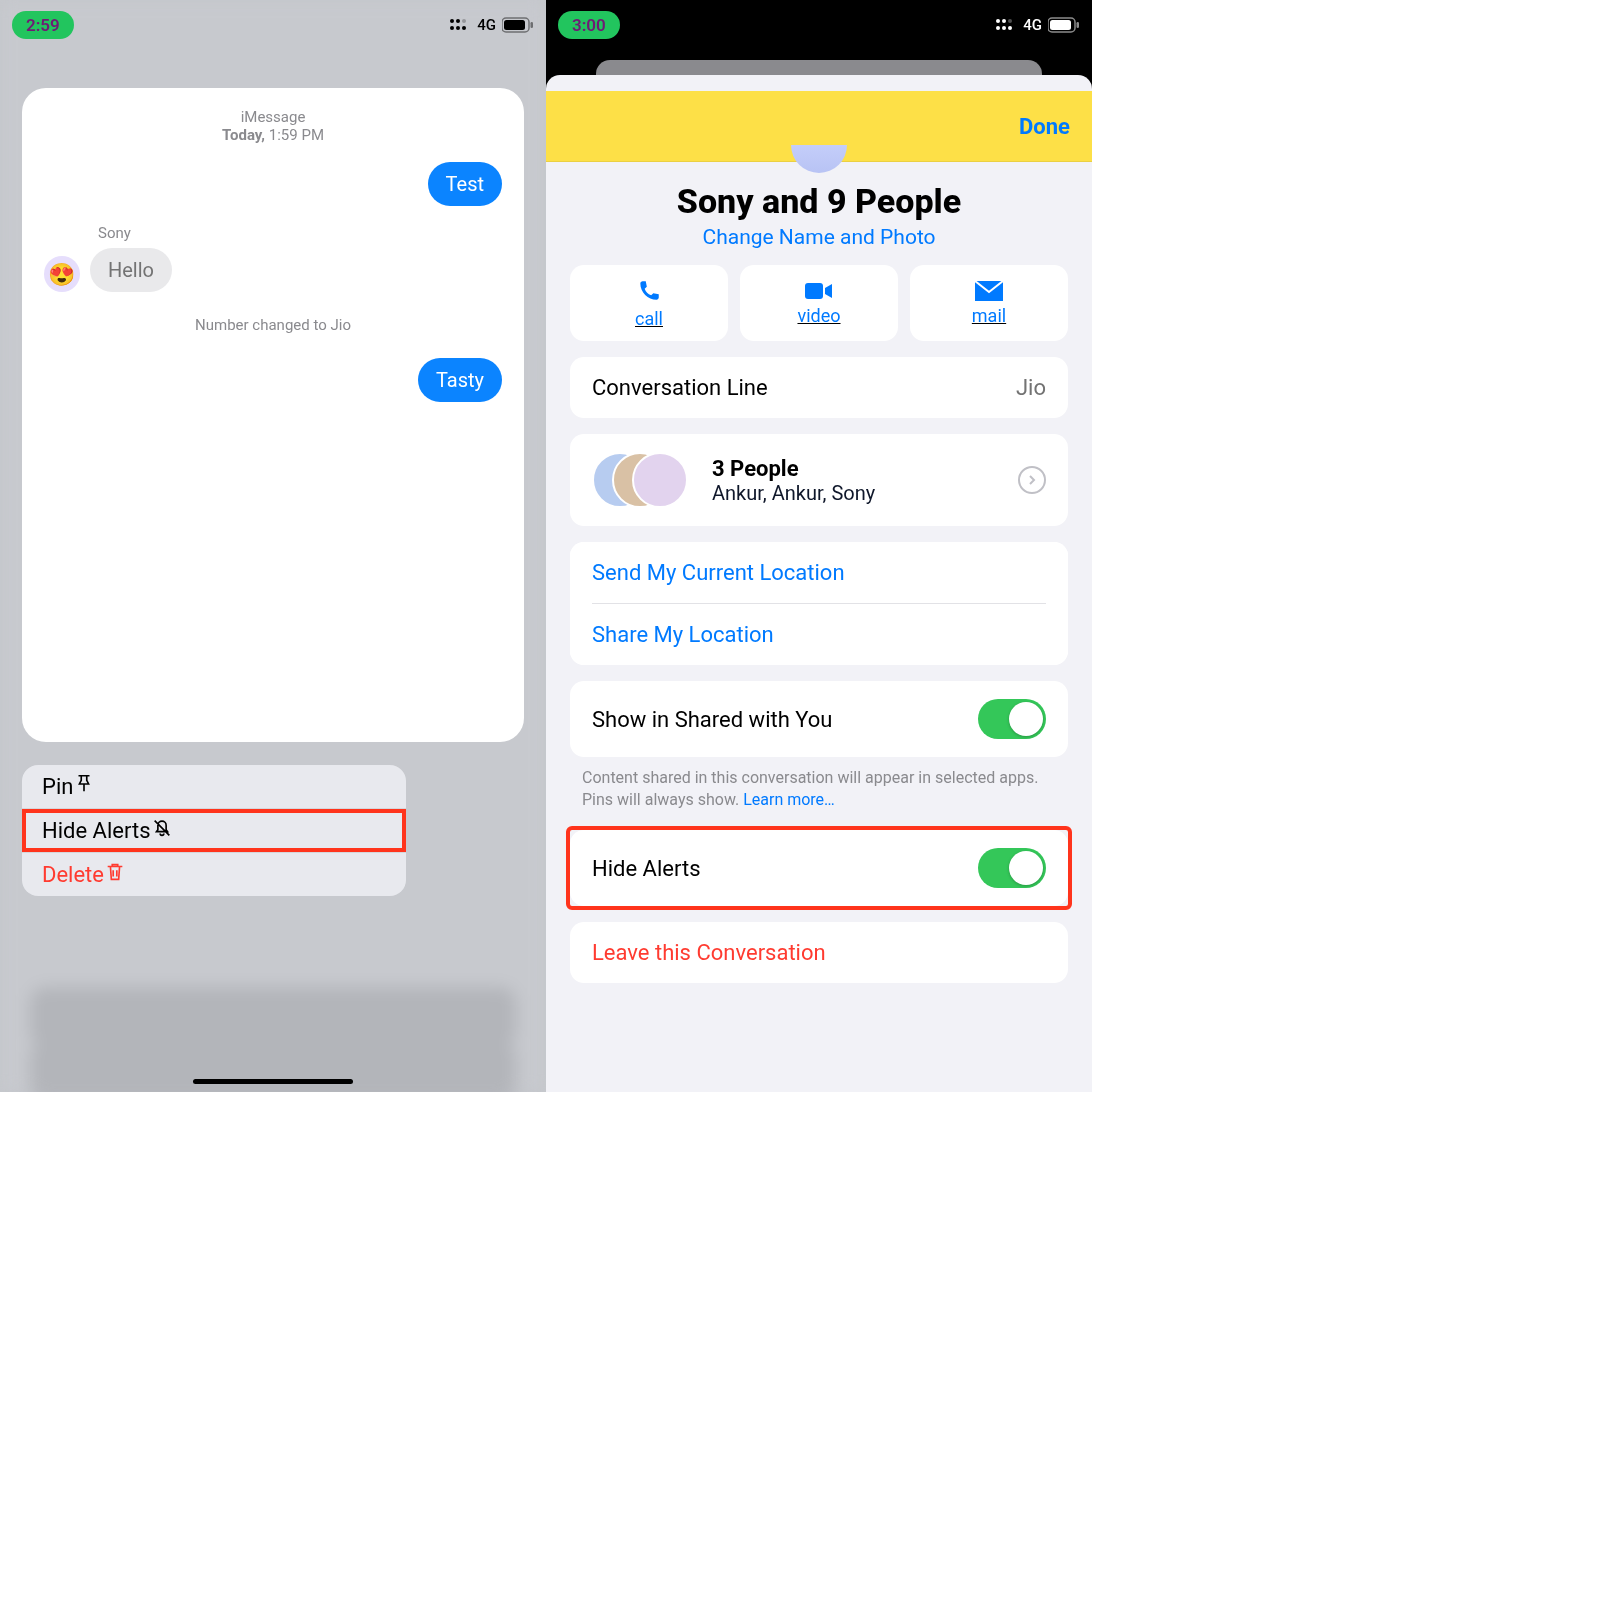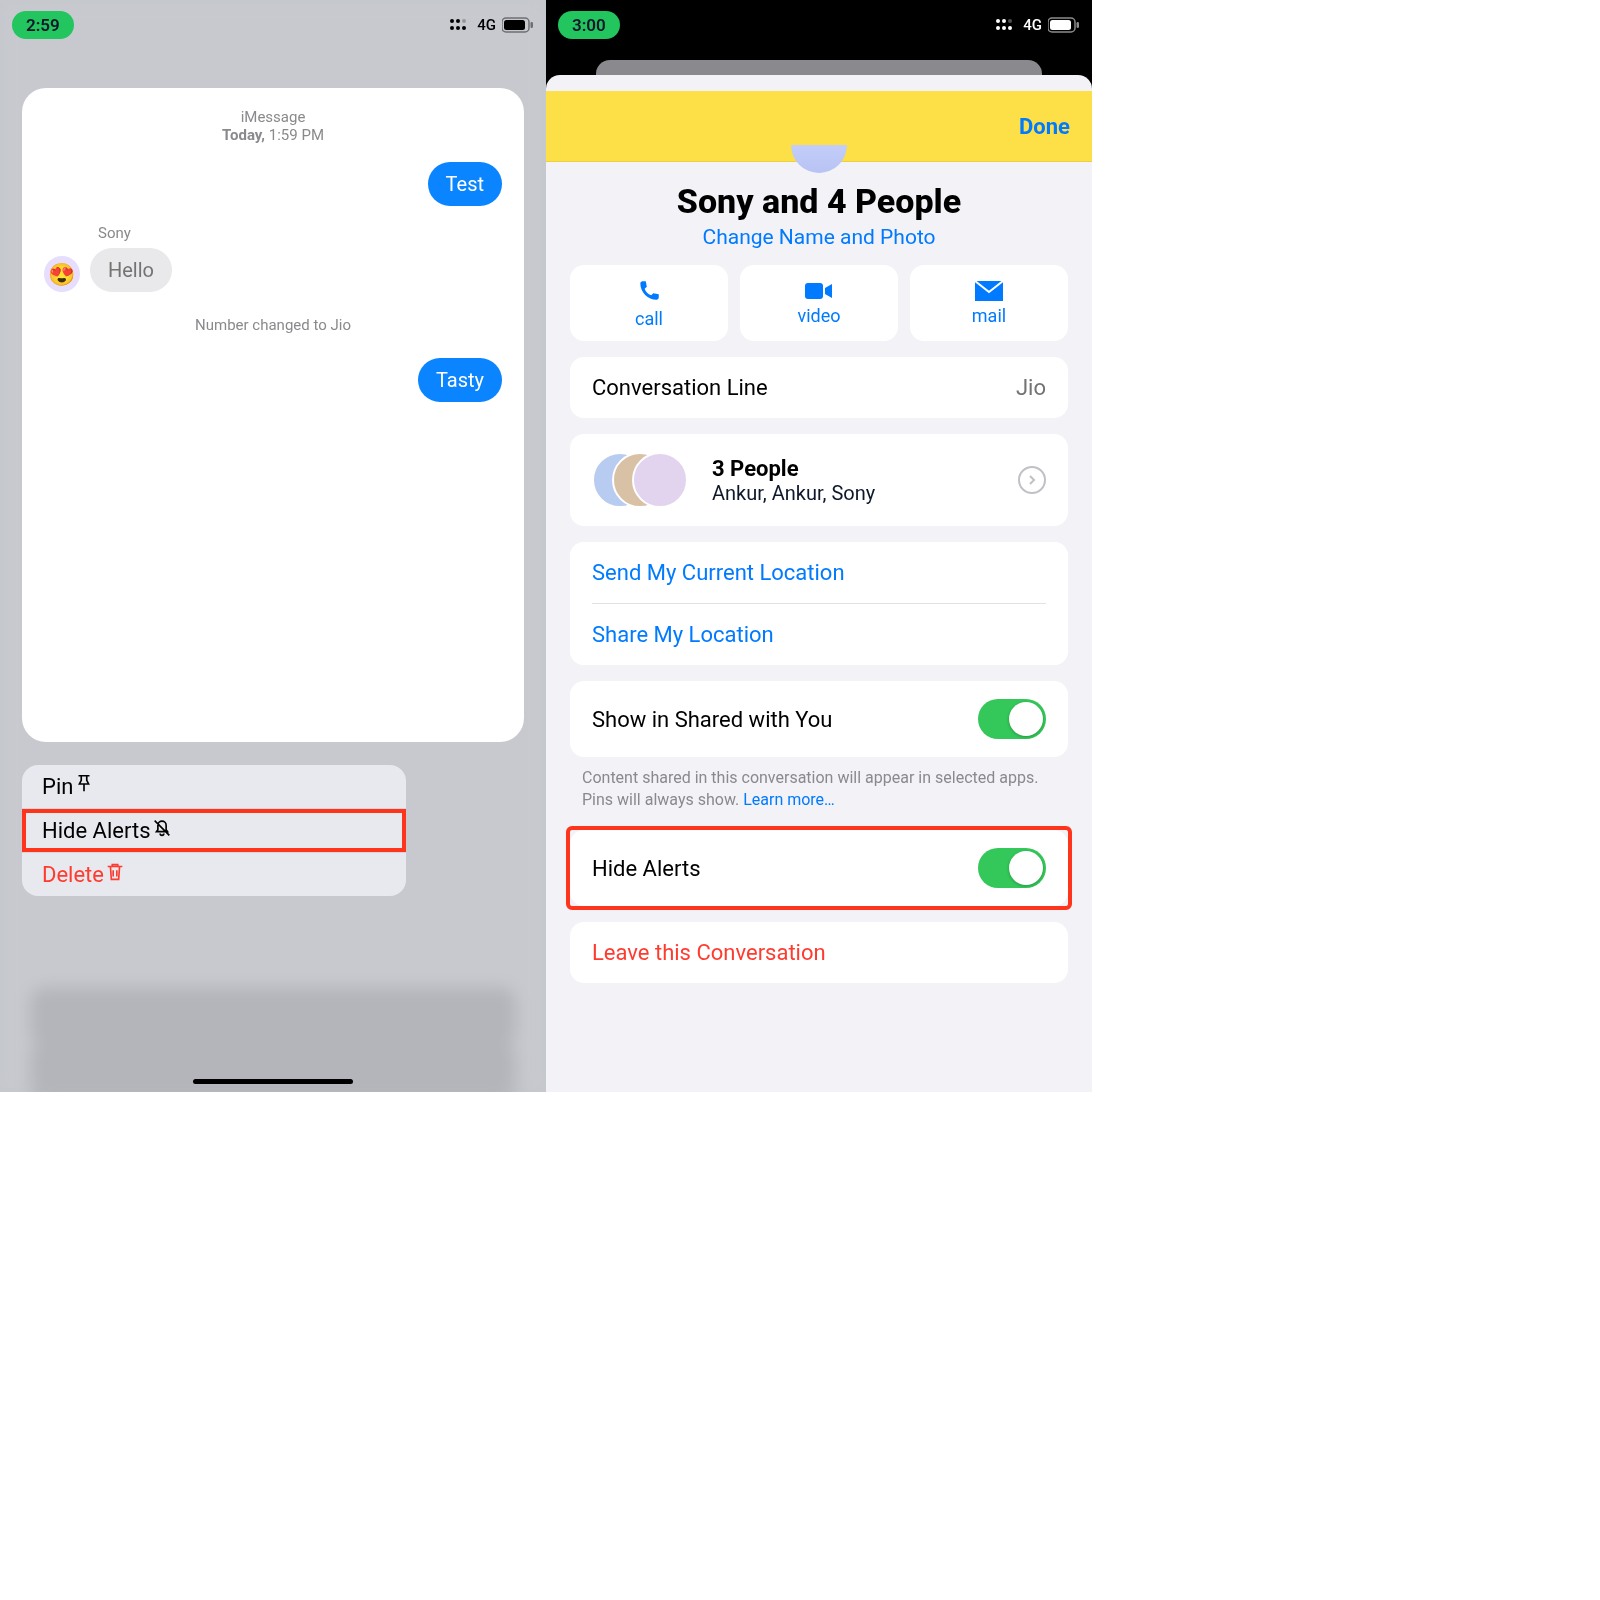--- a/index.html
+++ b/index.html
@@ -7,21 +7,21 @@
   font-family: -apple-system, BlinkMacSystemFont, "Segoe UI", Roboto, Helvetica, Arial, sans-serif;
   font-size: 16px;
 }
 .container { width: 1092px; height: 1092px; display:flex; background:#ccc;}
 .phone { width: 546px; height: 1092px; position: relative; overflow: hidden; }
 .phone.left { background:#c5c7cc; }
 .phone.right { background:#000; }
 
 
 .status-bar { position:absolute; top:0; left:0; right:0; height:50px; display:flex; align-items:center; justify-content:space-between; padding:0 12px; z-index:10; }
-.status-time { background:#22c55e; color:#0f172a; font-weight:600; border-radius:20px; padding:4px 14px; font-size:17px;}
+.status-time { background:#22c55e; color:#701a75; font-weight:600; border-radius:20px; padding:4px 14px; font-size:17px;}
 .status-right { display:flex; align-items:center; gap:6px; font-size:15px; font-weight:500;}
 .phone.left .status-right {color:#000;}
 .phone.right .status-right {color:#fff;}
 .signal-icon svg,.battery-icon svg {display:block;}
 
 
 .bg-blur { position:absolute; inset:0; background:#c7c9ce; filter: blur(8px); }
 .bg-blur::before, .bg-blur::after { content:""; position:absolute; left:30px; right:30px; height:60px; background:#b3b5ba; border-radius:16px;}
 .bg-blur::before{ bottom:45px;}
 .bg-blur::after{ bottom:-10px;}
@@ -53,21 +53,21 @@
 .sheet-back { position:absolute; top:60px; left:50px; right:50px; height:20px; background:#8a8a8e; border-radius:14px 14px 0 0;}
 .sheet { position:absolute; top:75px; left:0; right:0; bottom:0; background:#f2f2f7; border-radius:14px 14px 0 0; overflow-y:hidden;}
 .sheet-header { position:absolute; top:16px; left:0; right:0; height:70px; background:#fde047; border-bottom:1px solid #00000012; display:flex; align-items:center; justify-content:flex-end; padding:0 22px;}
 .sheet-header .done { color:#007aff; font-size:22px; font-weight:700;}
 .sheet-content { position:absolute; top:70px; left:0; right:0; bottom:0; overflow:hidden;}
 
 .group-avatar { width:56px; height:56px; border-radius:50%; background:linear-gradient(180deg,#d0d8ff,#b8c3f4); margin:0 auto; margin-top:-28px; position:relative;}
 .group-title { text-align:center; font-size:34px; font-weight:800; margin-top:8px;}
 .group-sub { text-align:center; color:#007aff; font-size:21px; margin-top:4px;}
 
-.actions { display:flex; gap:12px; padding:16px 24px 0;}
+.actions { display:flex; gap:12px; padding:16px 24px 0;text-decoration:underline;}
 .action { flex:1; background:#fff; border-radius:14px; height:76px; display:flex; flex-direction:column; align-items:center; justify-content:center; color:#007aff; font-size:18px; gap:4px;}
 .action .icon{ font-size:24px; display:flex; align-items:center; justify-content:center;}
 
 .cell-group { margin:16px 24px 0;}
 .cell { background:#fff; border-radius:14px; padding:18px 22px; font-size:22px;}
 .cell.first{ border-radius:14px 14px 0 0;}
 .cell.last { border-radius:0 0 14px 14px;}
 .cell-split { display:flex; justify-content:space-between; align-items:center;}
 .cell .blue{color:#737373;}
 .people-cell{ display:flex; align-items:center; gap:30px; }
@@ -200,21 +200,21 @@
     </div>
   </div>
 
   <div class="sheet-back"></div>
   <div class="sheet">
     <div class="sheet-header">
       <div class="done">Done</div>
     </div>
     <div class="sheet-content">
       <div class="group-avatar"></div>
-      <div class="group-title">Sony and 4 People</div>
+      <div class="group-title">Sony and 9 People</div>
       <div class="group-sub">Change Name and Photo</div>
 
       <div class="actions">
         <div class="action">
           <span class="icon">
                 <svg width="26" height="26" viewBox="0 0 24 24" fill="#007aff">
                   <path d="M6 3c-1 0-2 1-2 2 0 8 7 15 15 15 1 0 2-1 2-2v-3l-5-1-2 2c-3-1-5-3-6-6l2-2-1-5H6z"></path>
                 </svg>
               </span>
           <span>call</span>

